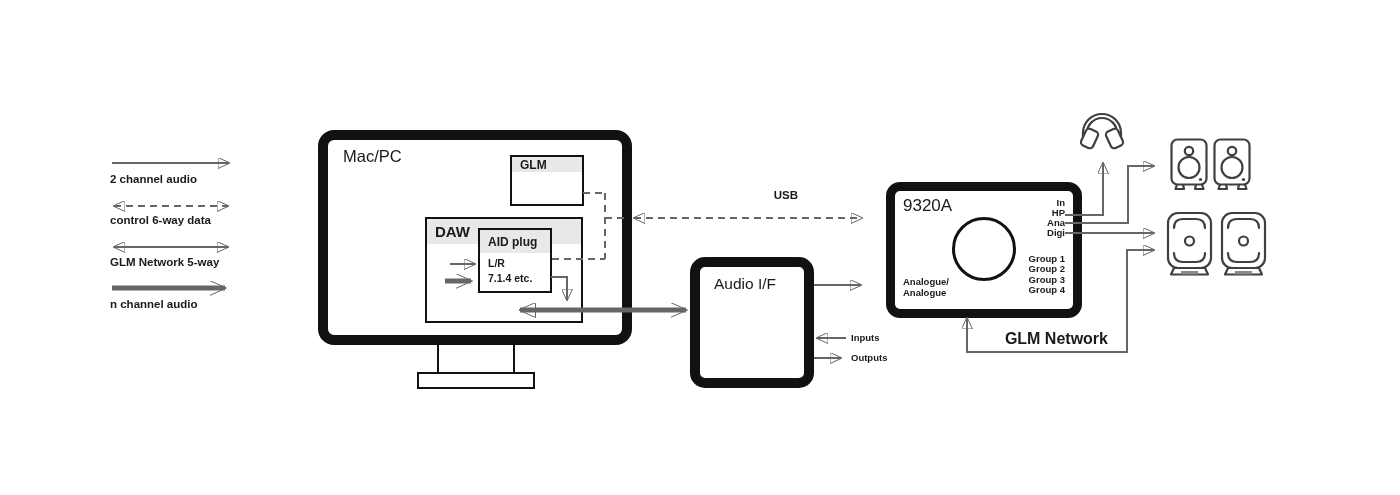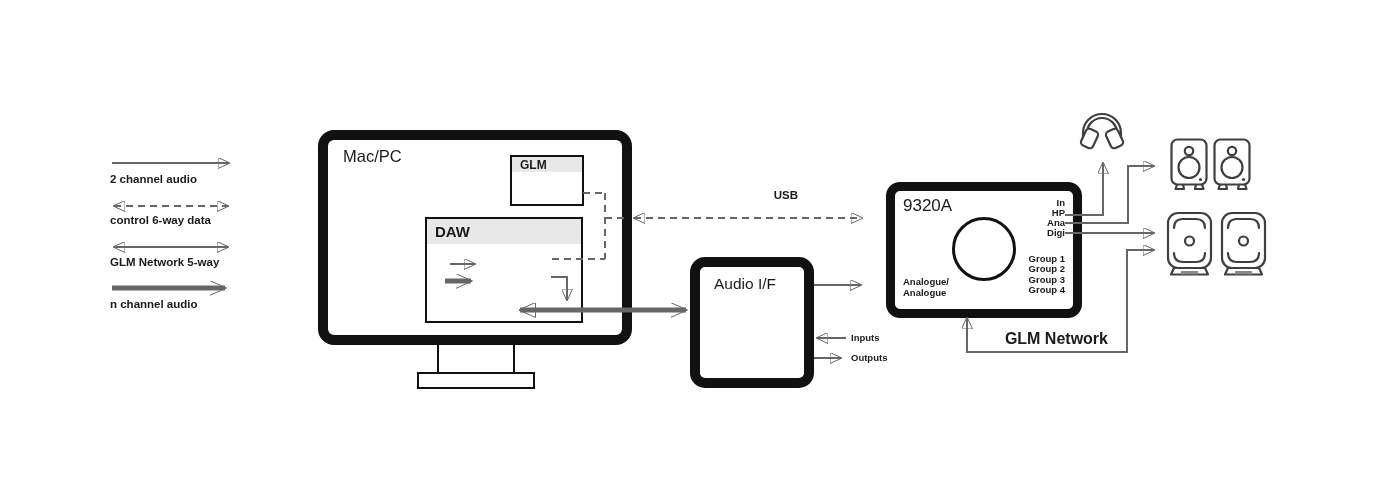--- a/index.html
+++ b/index.html
@@ -62,20 +62,29 @@
       <span class="t-med">GLM</span>
     </div>
   </div>
 
   <div class="abs box2" style="left:425px;top:217px;width:158px;height:106px;z-index:2;">
     <div class="band hdr" style="height:25px;">
       <span class="t-med" style="font-size:15px;">DAW</span>
     </div>
   </div>
 
+  <div class="abs box2" style="left:478px;top:228px;width:74px;height:65px;z-index:3;">
+    <div class="band hdr" style="height:23px;">
+      <span class="t-med">AID plug</span>
+    </div>
+    <div style="padding:3px 0 0 8px;">
+      <div style="font-size:10.5px;font-weight:700;line-height:14.5px;">L/R</div>
+      <div style="font-size:10.5px;font-weight:700;line-height:14.5px;">7.1.4 etc.</div>
+    </div>
+  </div>
 
   <div class="abs frame" style="left:690px;top:257px;width:124px;height:131px;border-radius:15px;z-index:1;text-align:center;">
     <div class="abs" style="left:14px;top:8px;font-size:15.5px;font-weight:400;white-space:nowrap;">Audio I/F</div>
   </div>
   <div class="abs t-sm" style="left:851px;top:333px;">Inputs</div>
   <div class="abs t-sm" style="left:851px;top:353px;">Outputs</div>
 
   <div class="abs frame9" style="left:866px;top:182px;width:196px;height:136px;z-index:1;margin-left:20px;">
     <div class="abs" style="left:8px;top:5px;font-size:17px;font-weight:400;white-space:nowrap;">9320A</div>
     <div class="abs knob" style="left:57px;top:26px;"></div>

